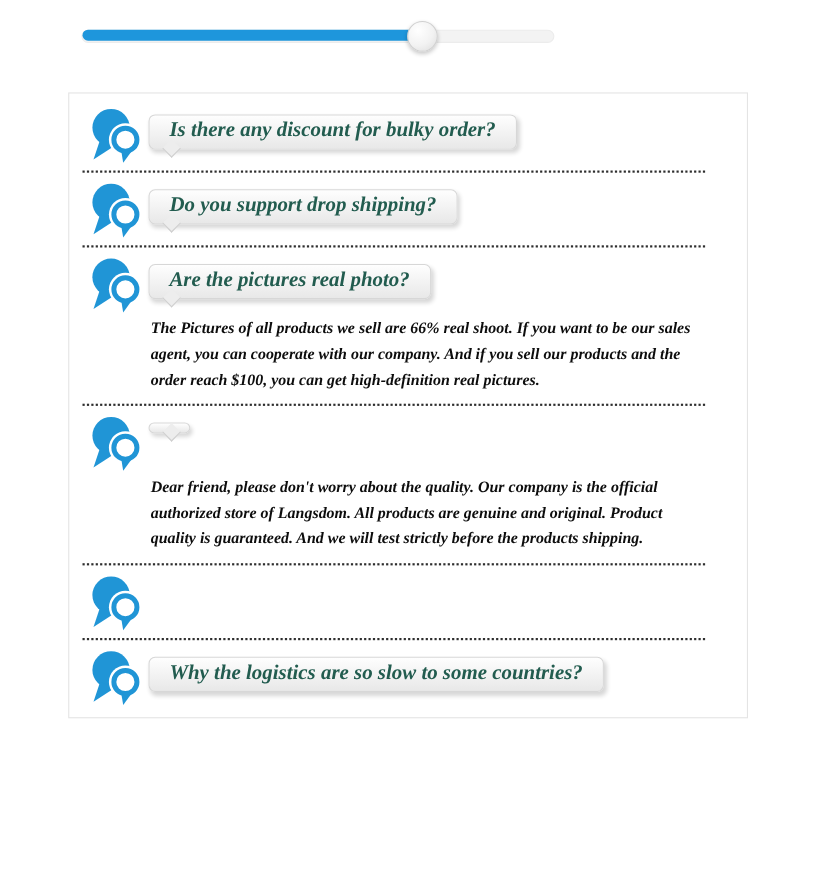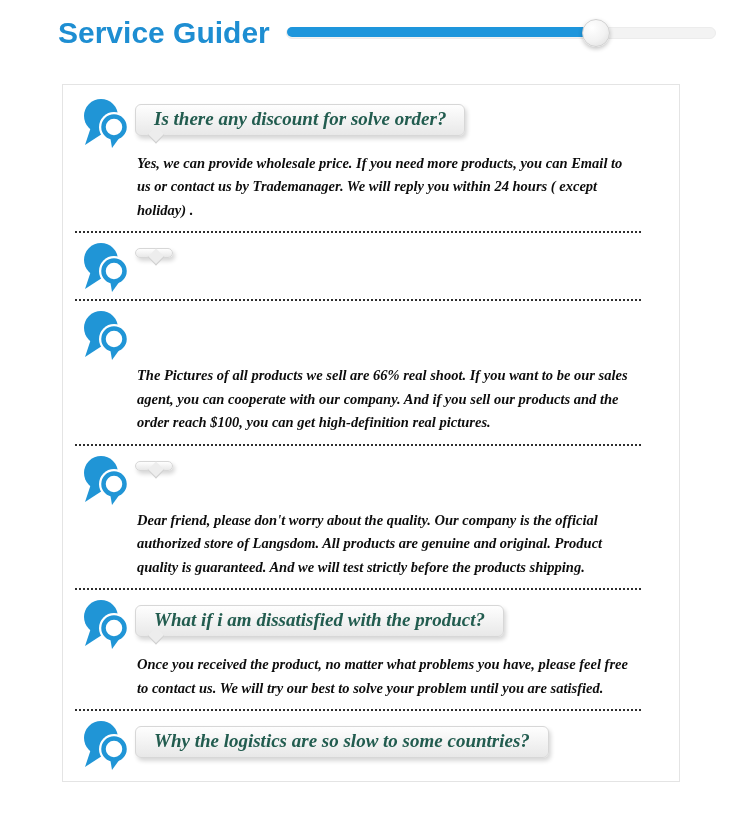--- a/index.html
+++ b/index.html
@@ -100,72 +100,75 @@
   .sep{
     border-top:2px dotted #2e2e2e;
     margin:6px 38px 2px 12px;
     height:0;
   }
 </style>
 </head>
 <body>
 
 <div class="header">
-  <span class="title">Service Guider</span>
   <div class="slider">
     <div class="fill"></div>
     <div class="knob"></div>
   </div>
 </div>
 
 <div class="faq-box">
 
   <div class="faq-item">
     <div class="q-row">
       <svg class="chat-icon" viewBox="0 0 50 52" xmlns="http://www.w3.org/2000/svg">
         <circle cx="20" cy="19" r="17" fill="#2095d6"></circle>
         <path d="M10 30 L4 48 L24 35 Z" fill="#2095d6"></path>
         <circle cx="33" cy="30" r="15" fill="#ffffff"></circle>
         <circle cx="33" cy="30" r="10.5" fill="none" stroke="#2095d6" stroke-width="4.5"></circle>
         <path d="M29 39 L31 51 L39 40 Z" fill="#2095d6"></path>
       </svg>
       <div class="bubble">
-        <span class="q-text">Is there any discount for solve order?</span>
-        <span class="tail"></span>
-      </div>
-    </div>
-    <div class="answer">Yes, we can provide wholesale price. If you need more products, you can Email to us or contact us by Trademanager. We will reply you within 24 hours ( except holiday) .</div>
-  </div>
-  <div class="sep"></div>
-
-  <div class="faq-item">
-    <div class="q-row">
-      <svg class="chat-icon" viewBox="0 0 50 52" xmlns="http://www.w3.org/2000/svg">
-        <circle cx="20" cy="19" r="17" fill="#2095d6"></circle>
-        <path d="M10 30 L4 48 L24 35 Z" fill="#2095d6"></path>
-        <circle cx="33" cy="30" r="15" fill="#ffffff"></circle>
-        <circle cx="33" cy="30" r="10.5" fill="none" stroke="#2095d6" stroke-width="4.5"></circle>
-        <path d="M29 39 L31 51 L39 40 Z" fill="#2095d6"></path>
-      </svg>
-      <div class="bubble">
-        <span class="tail"></span>
-      </div>
-    </div>
-  </div>
-  <div class="sep"></div>
-
-  <div class="faq-item">
-    <div class="q-row">
-      <svg class="chat-icon" viewBox="0 0 50 52" xmlns="http://www.w3.org/2000/svg">
-        <circle cx="20" cy="19" r="17" fill="#2095d6"></circle>
-        <path d="M10 30 L4 48 L24 35 Z" fill="#2095d6"></path>
-        <circle cx="33" cy="30" r="15" fill="#ffffff"></circle>
-        <circle cx="33" cy="30" r="10.5" fill="none" stroke="#2095d6" stroke-width="4.5"></circle>
-        <path d="M29 39 L31 51 L39 40 Z" fill="#2095d6"></path>
-      </svg>
+        <span class="q-text">Is there any discount for bulky order?</span>
+        <span class="tail"></span>
+      </div>
+    </div>
+  </div>
+  <div class="sep"></div>
+
+  <div class="faq-item">
+    <div class="q-row">
+      <svg class="chat-icon" viewBox="0 0 50 52" xmlns="http://www.w3.org/2000/svg">
+        <circle cx="20" cy="19" r="17" fill="#2095d6"></circle>
+        <path d="M10 30 L4 48 L24 35 Z" fill="#2095d6"></path>
+        <circle cx="33" cy="30" r="15" fill="#ffffff"></circle>
+        <circle cx="33" cy="30" r="10.5" fill="none" stroke="#2095d6" stroke-width="4.5"></circle>
+        <path d="M29 39 L31 51 L39 40 Z" fill="#2095d6"></path>
+      </svg>
+      <div class="bubble">
+        <span class="q-text">Do you support drop shipping?</span>
+        <span class="tail"></span>
+      </div>
+    </div>
+  </div>
+  <div class="sep"></div>
+
+  <div class="faq-item">
+    <div class="q-row">
+      <svg class="chat-icon" viewBox="0 0 50 52" xmlns="http://www.w3.org/2000/svg">
+        <circle cx="20" cy="19" r="17" fill="#2095d6"></circle>
+        <path d="M10 30 L4 48 L24 35 Z" fill="#2095d6"></path>
+        <circle cx="33" cy="30" r="15" fill="#ffffff"></circle>
+        <circle cx="33" cy="30" r="10.5" fill="none" stroke="#2095d6" stroke-width="4.5"></circle>
+        <path d="M29 39 L31 51 L39 40 Z" fill="#2095d6"></path>
+      </svg>
+      <div class="bubble">
+        <span class="q-text">Are the pictures real photo?</span>
+        <span class="tail"></span>
+      </div>
     </div>
     <div class="answer">The Pictures of all products we sell are 66% real shoot. If you want to be our sales agent, you can cooperate with our company. And if you sell our products and the order reach $100, you can get high-definition real pictures.</div>
   </div>
   <div class="sep"></div>
 
   <div class="faq-item">
     <div class="q-row">
       <svg class="chat-icon" viewBox="0 0 50 52" xmlns="http://www.w3.org/2000/svg">
         <circle cx="20" cy="19" r="17" fill="#2095d6"></circle>
         <path d="M10 30 L4 48 L24 35 Z" fill="#2095d6"></path>
@@ -183,26 +186,21 @@
 
   <div class="faq-item">
     <div class="q-row">
       <svg class="chat-icon" viewBox="0 0 50 52" xmlns="http://www.w3.org/2000/svg">
         <circle cx="20" cy="19" r="17" fill="#2095d6"></circle>
         <path d="M10 30 L4 48 L24 35 Z" fill="#2095d6"></path>
         <circle cx="33" cy="30" r="15" fill="#ffffff"></circle>
         <circle cx="33" cy="30" r="10.5" fill="none" stroke="#2095d6" stroke-width="4.5"></circle>
         <path d="M29 39 L31 51 L39 40 Z" fill="#2095d6"></path>
       </svg>
-      <div class="bubble">
-        <span class="q-text">What if i am dissatisfied with the product?</span>
-        <span class="tail"></span>
-      </div>
-    </div>
-    <div class="answer">Once you received the product, no matter what problems you have, please feel free to contact us. We will try our best to solve your problem until you are satisfied.</div>
+    </div>
   </div>
   <div class="sep"></div>
 
   <div class="faq-item compact">
     <div class="q-row">
       <svg class="chat-icon" viewBox="0 0 50 52" xmlns="http://www.w3.org/2000/svg">
         <circle cx="20" cy="19" r="17" fill="#2095d6"></circle>
         <path d="M10 30 L4 48 L24 35 Z" fill="#2095d6"></path>
         <circle cx="33" cy="30" r="15" fill="#ffffff"></circle>
         <circle cx="33" cy="30" r="10.5" fill="none" stroke="#2095d6" stroke-width="4.5"></circle>

